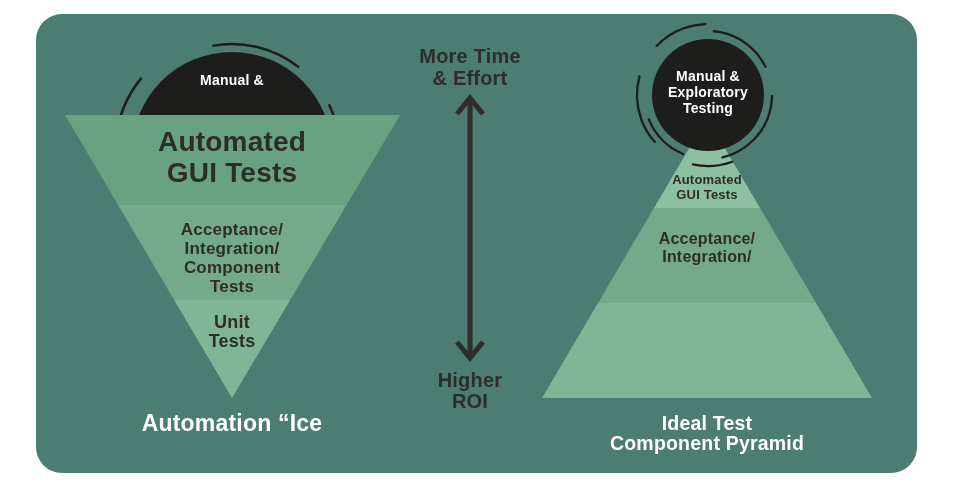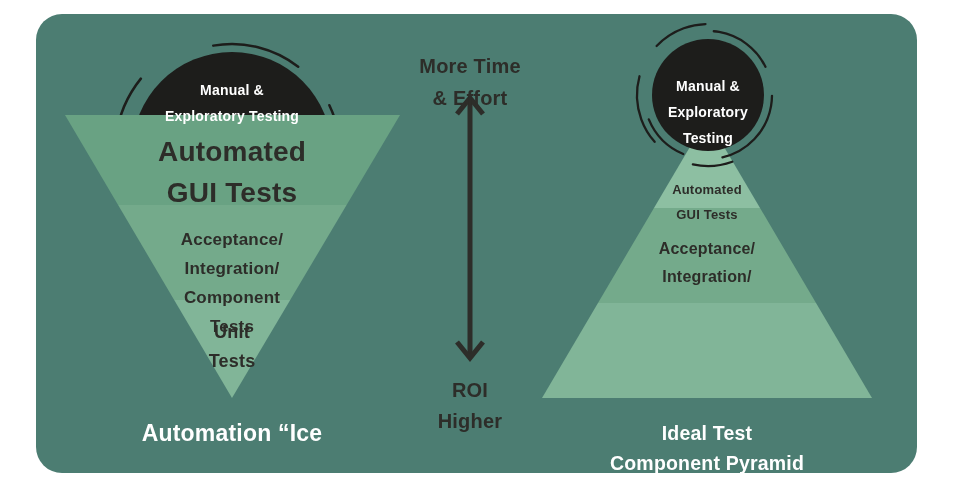--- a/index.html
+++ b/index.html
@@ -24,21 +24,21 @@
   .canvas{
     position:absolute;left:36px;top:14px;width:881px;height:459px;
     background:var(--canvas-bg);
     border-radius:26px;
   }
   .canvas svg{position:absolute;left:0;top:0;}
   .txt{
     position:absolute;text-align:center;font-weight:bold;color:var(--ink);
     letter-spacing:0.2px;
   }
-  .txt div{margin:10px;}
+  .txt div{margin:0;}
   .white{color:var(--white-text);}
   .cone-bubble-text{left:96px;top:58px;width:200px;font-size:14px;line-height:16px;}
   .cone-gui{left:46px;top:112px;width:300px;font-size:28px;line-height:31px;}
   .cone-acc{left:96px;top:206px;width:200px;font-size:17px;line-height:19px;}
   .cone-unit{left:96px;top:299px;width:200px;font-size:18px;line-height:19px;}
   .cone-caption{left:-4px;top:399px;width:400px;font-size:23px;line-height:20px;}
   .axis-top{left:334px;top:31px;width:200px;font-size:20px;line-height:22px;}
   .axis-bottom{left:334px;top:356px;width:200px;font-size:20px;line-height:21px;}
   .pyr-bubble-text{left:572px;top:54px;width:200px;font-size:14px;line-height:16px;}
   .pyr-gui{left:571px;top:158px;width:200px;font-size:13px;line-height:15px;}
@@ -88,21 +88,20 @@
 
       <g style="stroke:var(--ink);fill:none;stroke-width:5;">
         <line x1="434" y1="88" x2="434" y2="340"></line>
         <path d="M421 100 L434 84 L447 100"></path>
         <path d="M421 328 L434 344 L447 328"></path>
       </g>
     </svg>
 
     <div class="txt white cone-bubble-text">
       <div>Manual &amp;</div>
-      <div>Exploratory Testing</div>
     </div>
 
     <div class="txt cone-gui">
       <div>Automated</div>
       <div>GUI Tests</div>
     </div>
 
     <div class="txt cone-acc">
       <div>Acceptance/</div>
       <div>Integration/</div>
@@ -118,22 +117,22 @@
     <div class="txt white cone-caption">
       <div>Automation “Ice</div>
     </div>
 
     <div class="txt axis-top">
       <div>More Time</div>
       <div>&amp; Effort</div>
     </div>
 
     <div class="txt axis-bottom">
+      <div>Higher</div>
       <div>ROI</div>
-      <div>Higher</div>
     </div>
 
     <div class="txt white pyr-bubble-text">
       <div>Manual &amp;</div>
       <div>Exploratory</div>
       <div>Testing</div>
     </div>
 
     <div class="txt pyr-gui">
       <div>Automated</div>

